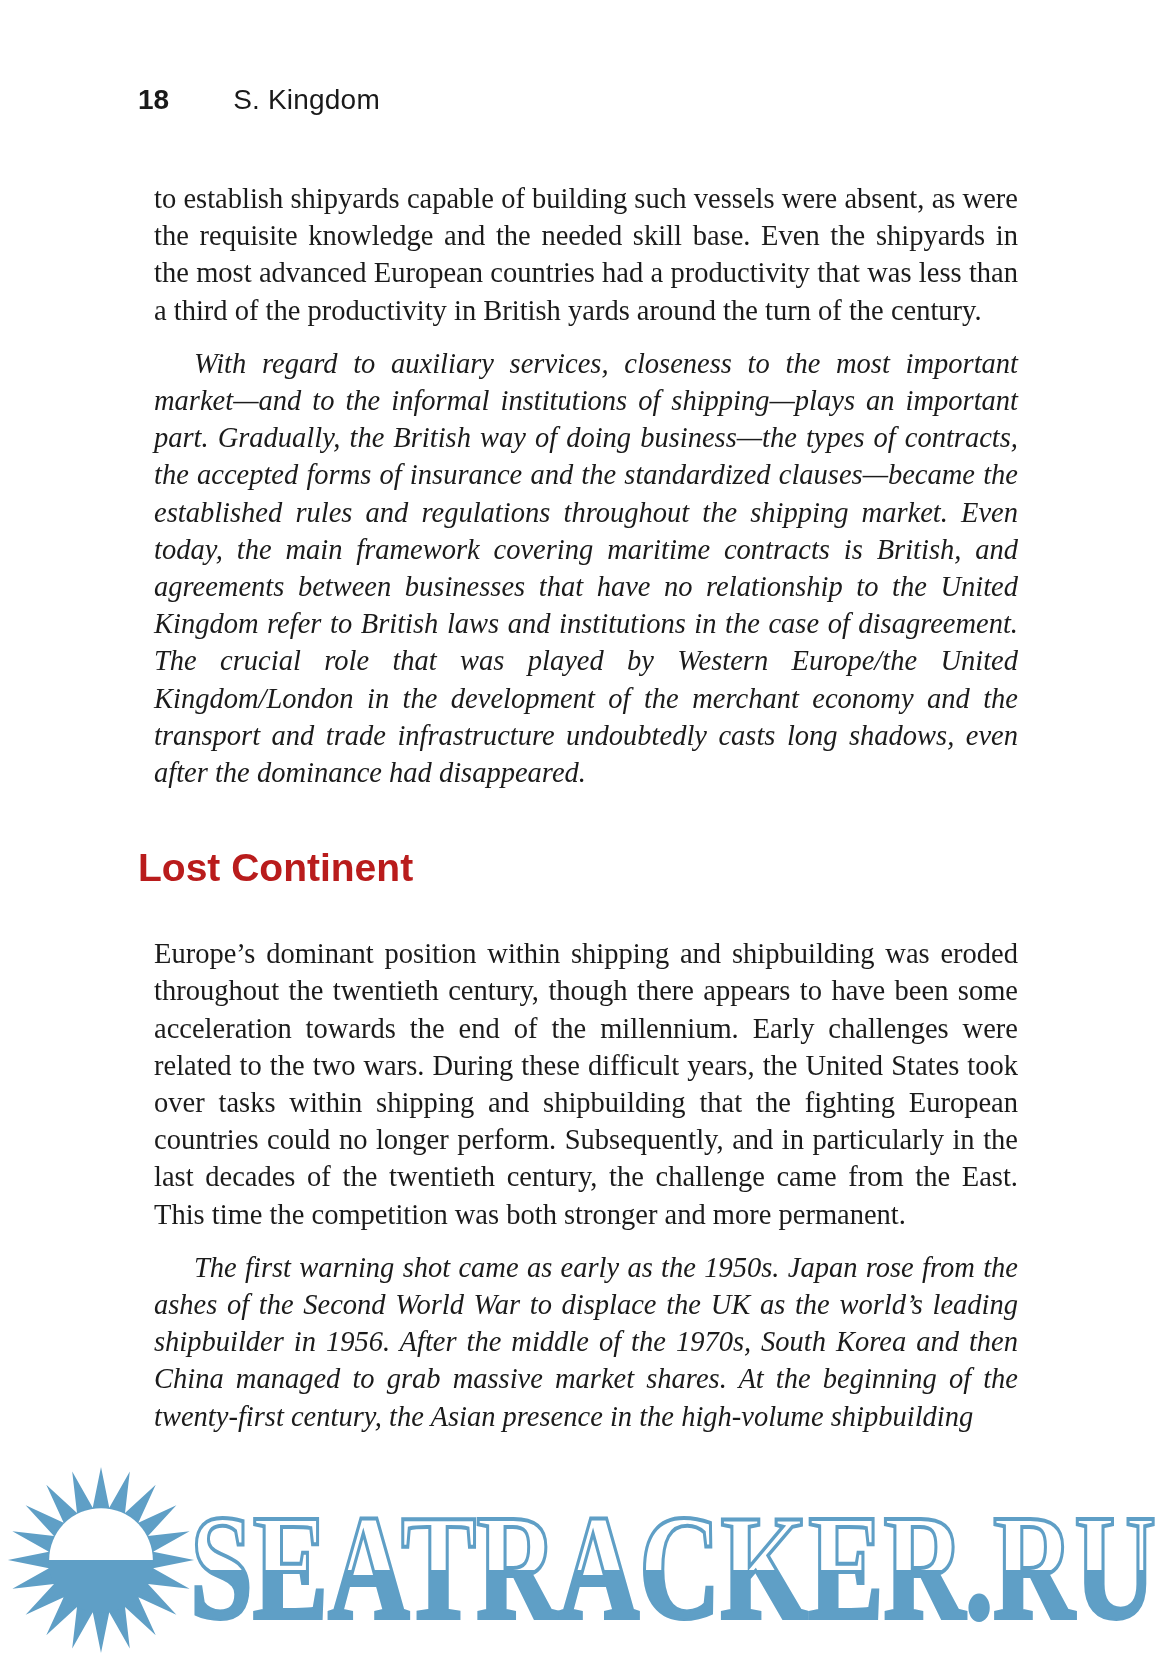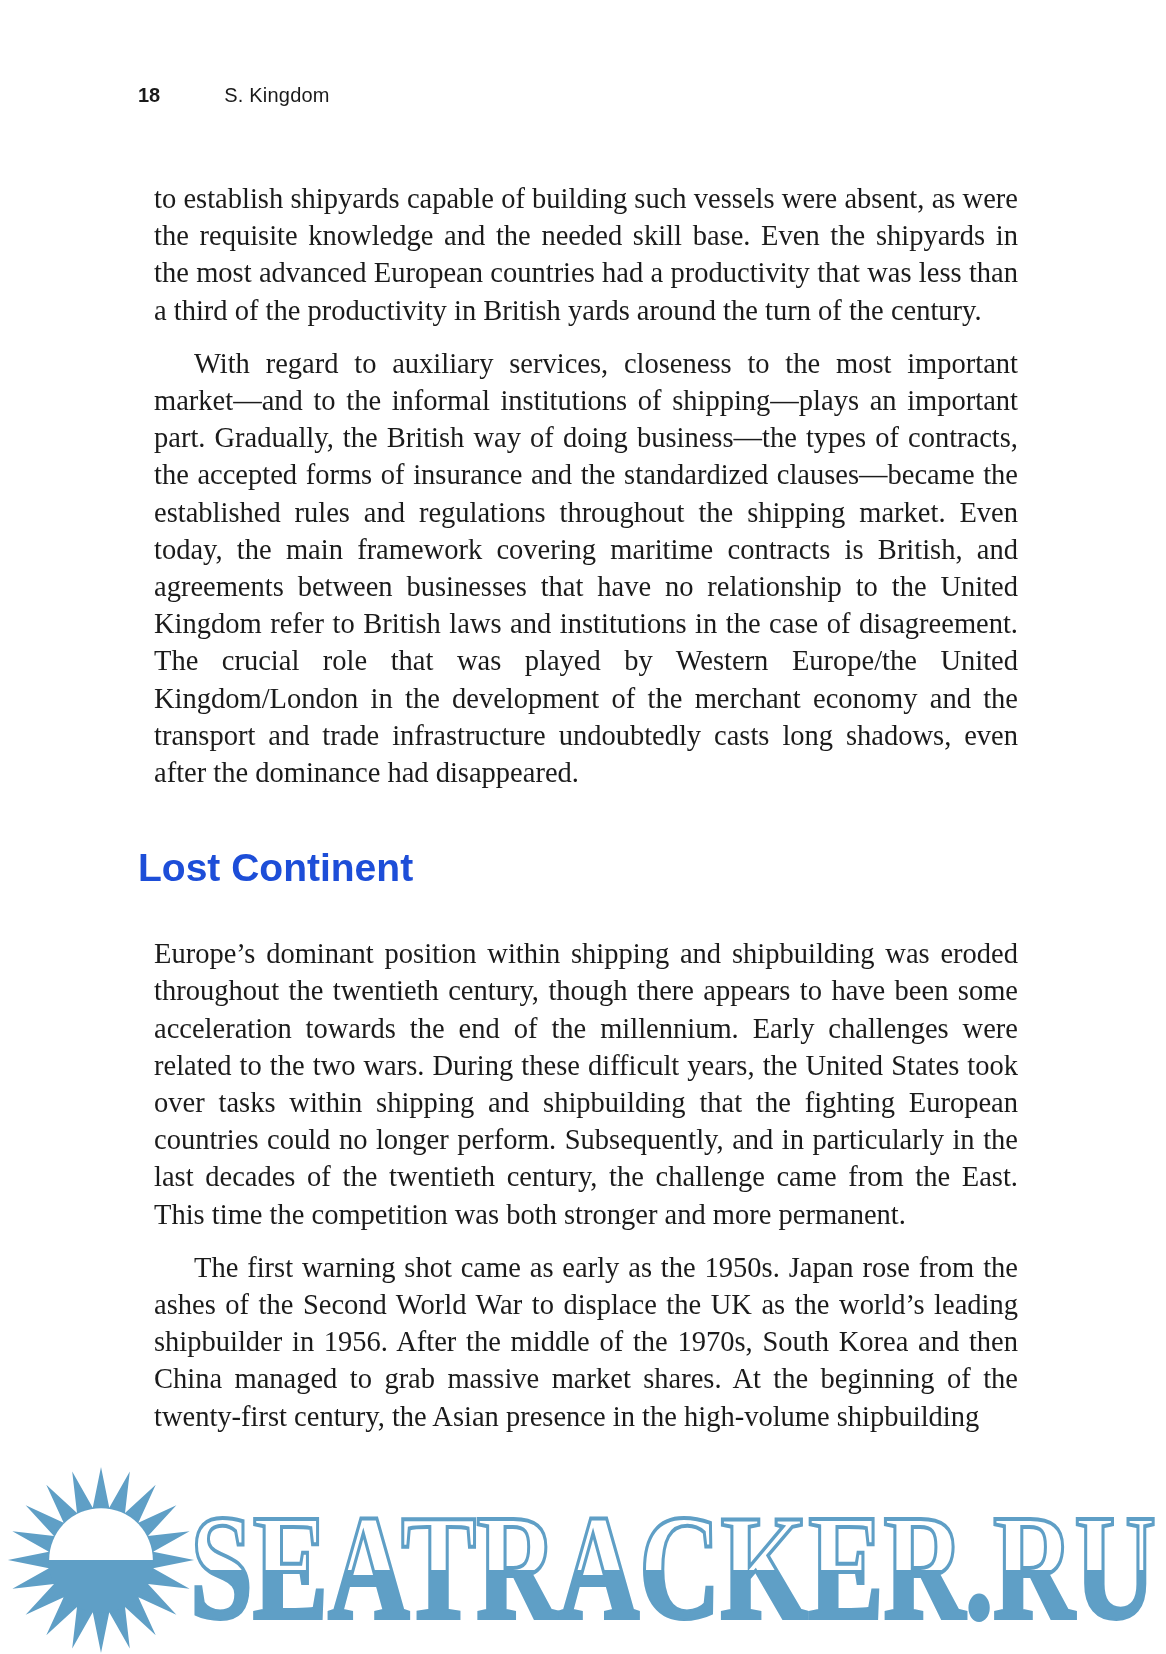--- a/index.html
+++ b/index.html
@@ -9,34 +9,34 @@
     background:#ffffff;
     overflow:hidden;
     font-family:"Liberation Serif", serif;
     margin:0 auto;
     box-shadow:0 0 6px rgba(0,0,0,.25);
   }
   .running-head{
     position:absolute;left:138px;top:84px;
     display:flex;align-items:baseline;gap:64px;
     font-family:"Liberation Sans", sans-serif;
-    font-size:20px;color:#1a1a1a;
+    font-size:28px;color:#1a1a1a;
   }
   .page-number{font-weight:700;}
   .author{font-weight:400;letter-spacing:.2px;}
   .body-text{
     position:absolute;left:138px;top:164px;width:896px;
     font-size:28.5px;line-height:37.2px;color:#1b1b1b;
     text-align:justify;
   }
   .body-text p{margin:16px;}
-  .body-text p.indent{text-indent:40px;}
+  .body-text p.indent{text-indent:40px;font-style:italic;}
   .section-heading{
     font-family:"Liberation Sans", sans-serif;
-    font-weight:700;font-size:39px;color:#1d4ed8;
+    font-weight:700;font-size:39px;color:#b91c1c;
     margin:54px 0 44px 0;line-height:46px;
     text-align:left;text-indent:0;letter-spacing:0;
   }
   .watermark{
     position:absolute;left:0;top:1460px;width:1166px;height:194px;padding-left:44px;
   }
   .sun-icon{position:absolute;left:5px;top:4px;}
   .wm-text-svg{position:absolute;left:186px;top:0;}
   .wm-text-svg text{
     font-family:"Liberation Serif", serif;

